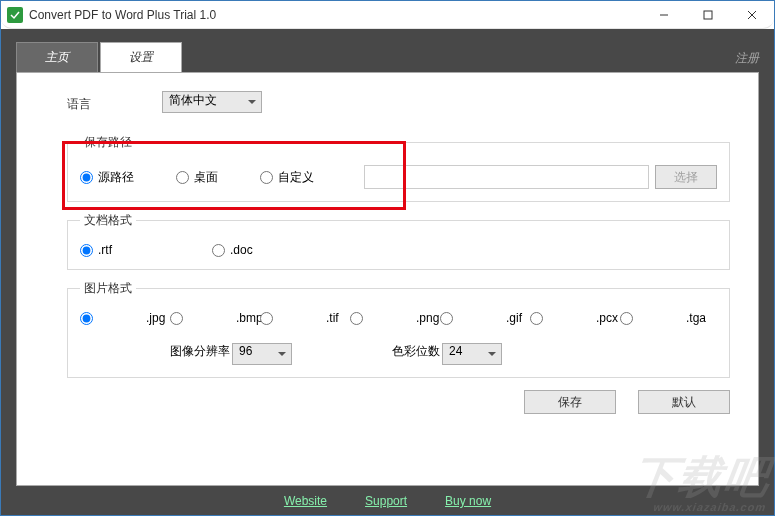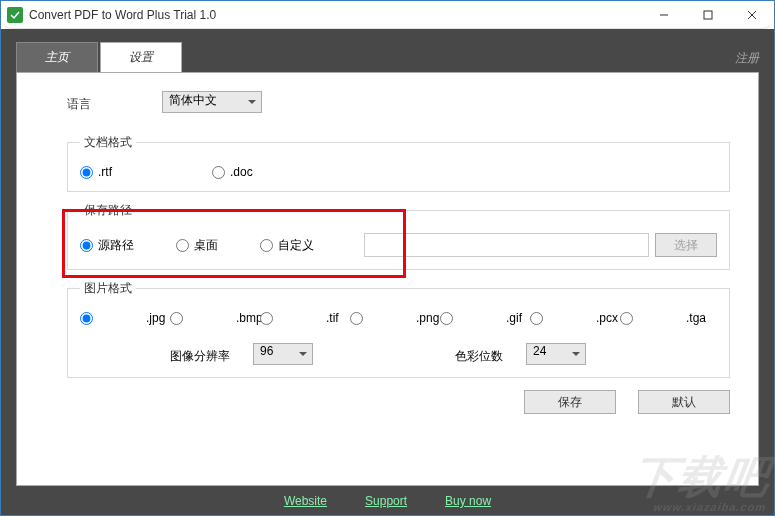--- a/index.html
+++ b/index.html
@@ -25,21 +25,21 @@
 legend { padding: 0 4px; color: #333; }
 .highlight-box { position: absolute; border: 3px solid #e30613; top: -10px; left: -6px; width: 344px; height: 69px; pointer-events: none; }
 .radio-row { display: flex; align-items: center; gap: 0; }
 .radio-item { display: flex; align-items: center; margin-right: 42px; }
 .radio-item input { margin-right: 5px; }
 .path-input { flex: 1; height: 24px; border: 1px solid #ccc; margin-left: 8px; background: #fff; }
 .btn { height: 24px; padding: 0 18px; background: #e9e9e9; border: 1px solid #adadad; color: #333; }
 .btn.disabled { color: #a0a0a0; }
 .img-row { display: flex; align-items: center; flex-wrap: wrap; }
 .img-row .radio-item { margin-right: 0; width: 90px; gap: 48px; }
-.res-row { display: flex; align-items: flex-end; margin-top: 18px; padding-left: 90px; gap: 21px; }
+.res-row { display: flex; align-items: flex-start; margin-top: 18px; padding-left: 90px; gap: 0; }
 .res-label { margin-right: 2px; }
 .small-combo { width: 60px; }
 .gap { width: 100px; }
 .bottom-btns { display: flex; justify-content: flex-end; gap: 22px; margin-top: 12px; }
 .bottom-btns .btn { width: 92px; text-align: center; }
 .footer { position: absolute; bottom: 0; left: 0; right: 0; height: 28px; display: flex; align-items: center; justify-content: center; gap: 38px; }
 .footer a { color: #86efac; text-decoration: underline; }
 .watermark { position: absolute; right: 4px; bottom: 2px; font-size: 44px; color: rgba(160,160,160,0.22); font-weight: bold; font-style: italic; letter-spacing: 2px; pointer-events: none; font-family: "SimHei", sans-serif; transform: skewX(-8deg); }
 .watermark span { font-size: 11px; display:block; text-align:right; letter-spacing:1px; margin-top:-6px; }
 </style>
@@ -80,52 +80,52 @@
     </div>
 
     <div class="panel">
       <div class="row">
         <div class="lang-label">语言</div>
         <div class="combo">
           <div class="combo-box" style="width:100px">简体中文</div>
         </div>
       </div>
 
-      <fieldset>
-        <legend>文档格式</legend>
-        <div class="radio-row">
-          <label class="radio-item" style="width:90px">
-              <input type="radio" name="df" checked="" style="">
-              <span>.rtf</span>
-            </label>
-          <label class="radio-item">
-              <input type="radio" name="df" style="">
-              <span>.doc</span>
-            </label>
-        </div>
-      </fieldset>
-
       <fieldset style="position:relative;">
         <legend>保存路径</legend>
         <div class="highlight-box"></div>
         <div class="radio-row">
           <label class="radio-item">
               <input type="radio" name="sp" checked="" style="">
               <span>源路径</span>
             </label>
           <label class="radio-item">
               <input type="radio" name="sp" style="">
               <span>桌面</span>
             </label>
           <label class="radio-item">
               <input type="radio" name="sp" style="">
               <span>自定义</span>
             </label>
           <input class="path-input" type="text" disabled="" style="">
           <button class="btn disabled" style="margin-left:6px">选择</button>
+        </div>
+      </fieldset>
+
+      <fieldset>
+        <legend>文档格式</legend>
+        <div class="radio-row">
+          <label class="radio-item" style="width:90px">
+              <input type="radio" name="df" checked="" style="">
+              <span>.rtf</span>
+            </label>
+          <label class="radio-item">
+              <input type="radio" name="df" style="">
+              <span>.doc</span>
+            </label>
         </div>
       </fieldset>
 
       <fieldset>
         <legend>图片格式</legend>
         <div class="img-row">
           <label class="radio-item">
               <input type="radio" name="if" checked="" style="">
               <span>.jpg</span>
             </label>

